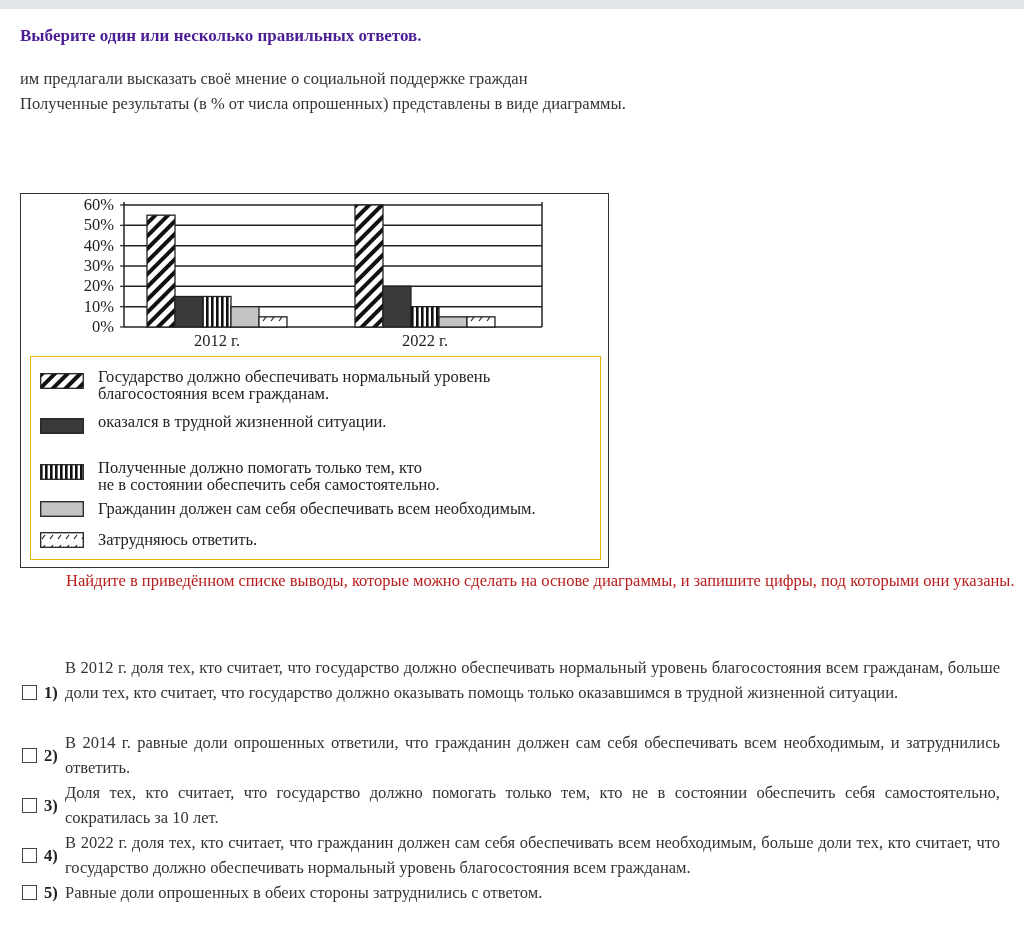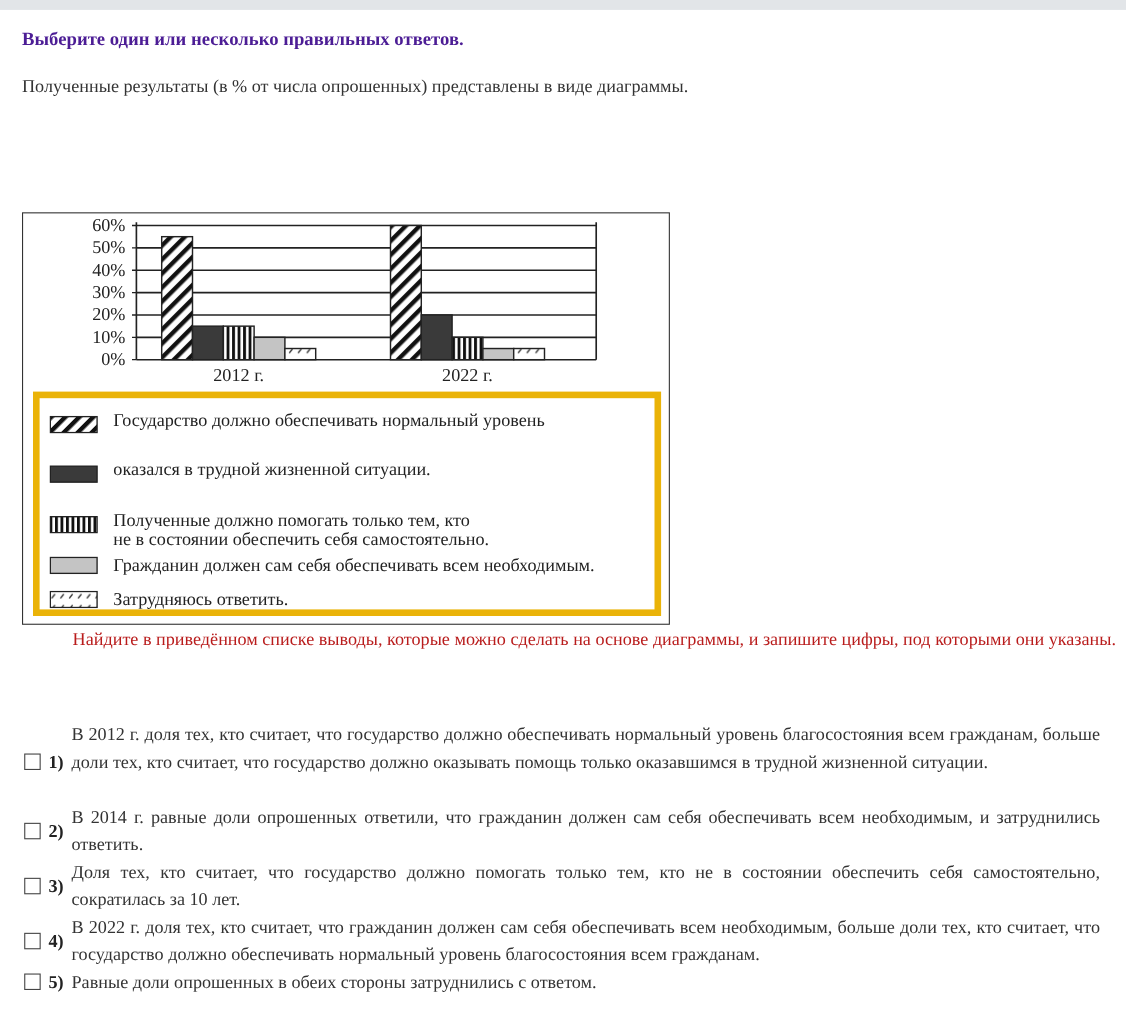--- a/index.html
+++ b/index.html
@@ -4,39 +4,40 @@
 <style>
   html, body { margin:0; padding:0; }
   body { width:1024px; height:932px; background:#fff; position:relative; overflow:hidden;
          font-family:"Liberation Serif", "DejaVu Serif", serif; color:#333; }
   .topbar { position:absolute; left:0; top:0; width:1024px; height:9px; background:#e2e5e8; }
   .instr { position:absolute; left:20px; top:26px; font-size:17px; font-weight:bold; color:#4c1d95; }
   .intro { position:absolute; left:20px; top:66px; font-size:16.5px; line-height:25px; color:#333; }
   .intro div { white-space:nowrap; }
   .figure { position:absolute; left:20px; top:193px; width:589px; height:375px; border:1px solid #333; box-sizing:border-box; background:#fff; }
   svg.chart { position:absolute; left:0; top:0; }
-  .legend { position:absolute; left:9px; top:162px; width:571px; height:204px; border:6px solid #eab308; box-sizing:border-box; }
+  .legend { position:absolute; left:9px; top:162px; width:571px; height:204px; border:1px solid #eab308; box-sizing:border-box; }
   .leg-item { position:absolute; left:0; display:flex; align-items:flex-start; }
   .leg-swatch { position:absolute; left:9px; width:44px; height:16px; }
   .leg-text { position:absolute; left:67px; font-size:16.5px; line-height:17px; color:#222; white-space:nowrap; }
   .question { position:absolute; left:20px; top:568px; width:985px; font-size:16.5px; line-height:25px; color:#b91c1c;margin-left:46px; }
   .option { position:absolute; left:20px; width:980px; font-size:16.5px; line-height:25px; color:#333; }
   .opt-check { position:absolute; left:2px; width:15px; height:15px; border:1px solid #444; box-sizing:border-box; background:#fff; }
   .opt-num { position:absolute; left:24px; font-weight:bold; color:#222; }
   .opt-text { position:absolute; left:45px; right:0; text-align:justify; }
   .tick-lbl { font-size:16.5px; fill:#222; font-family:"Liberation Serif", "DejaVu Serif", serif; }
 </style>
 </head>
 <body>
 
 <div class="topbar"></div>
 
 <div class="instr">Выберите один или несколько правильных ответов.</div>
 
 <div class="intro">
+  <div>им предлагали высказать своё мнение о социальной поддержке граждан</div>
   <div>Полученные результаты (в % от числа опрошенных) представлены в виде диаграммы.</div>
 </div>
 
 <div class="figure">
   <svg class="chart" width="587" height="160" xmlns="http://www.w3.org/2000/svg">
     <defs>
       <pattern id="p-diag" patternUnits="userSpaceOnUse" width="9" height="9" patternTransform="rotate(45)">
         <rect width="9" height="9" fill="#fff"></rect>
         <rect x="0" y="0" width="4" height="9" fill="#111"></rect>
       </pattern>
@@ -93,20 +94,21 @@
   </svg>
 
   <div class="legend">
     <div id="legend-items">
         <div class="leg-item" style="top: 11px;">
           <svg class="leg-swatch" width="44" height="16" style="top: 5px;">
             <rect x="0.7" y="0.7" width="42.6" height="14.6" fill="url(#p-diag)" stroke="#222" stroke-width="1.3"></rect>
           </svg>
           <div class="leg-text">
             <div>Государство должно обеспечивать нормальный уровень</div>
+            <div>благосостояния всем гражданам.</div>
           </div>
         </div>
         <div class="leg-item" style="top: 56px;">
           <svg class="leg-swatch" width="44" height="16" style="top: 5px;">
             <rect x="0.7" y="0.7" width="42.6" height="14.6" fill="#3a3a3a" stroke="#222" stroke-width="1.3"></rect>
           </svg>
           <div class="leg-text">
             <div>оказался в трудной жизненной ситуации.</div>
           </div>
         </div>

